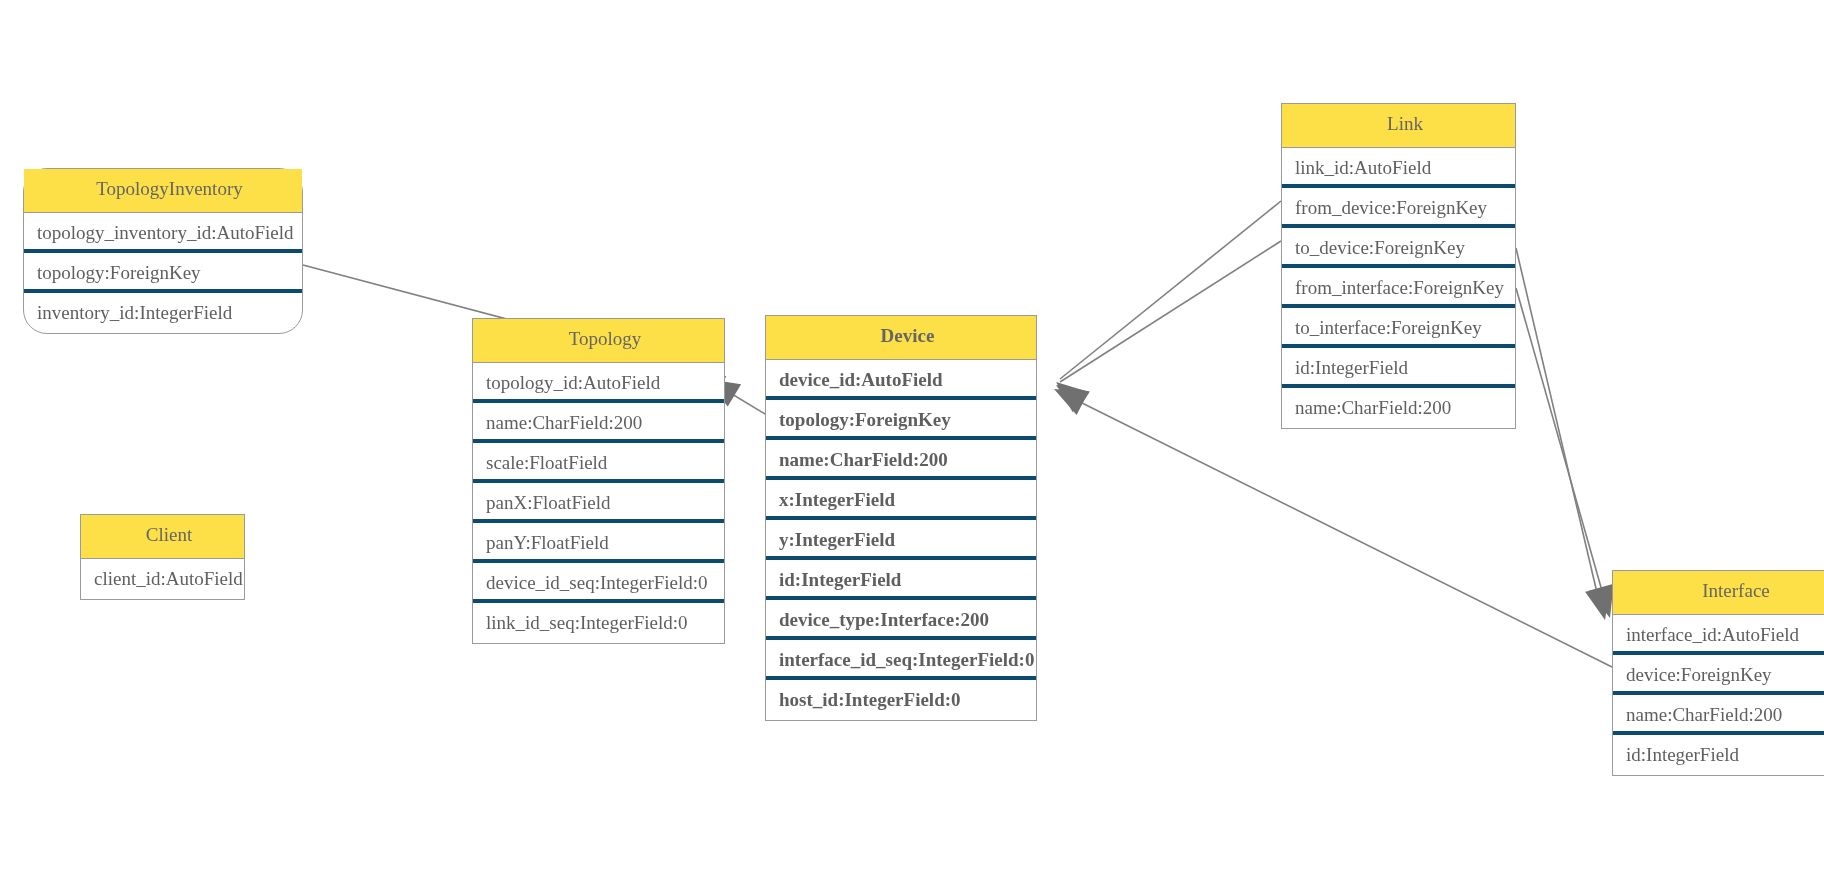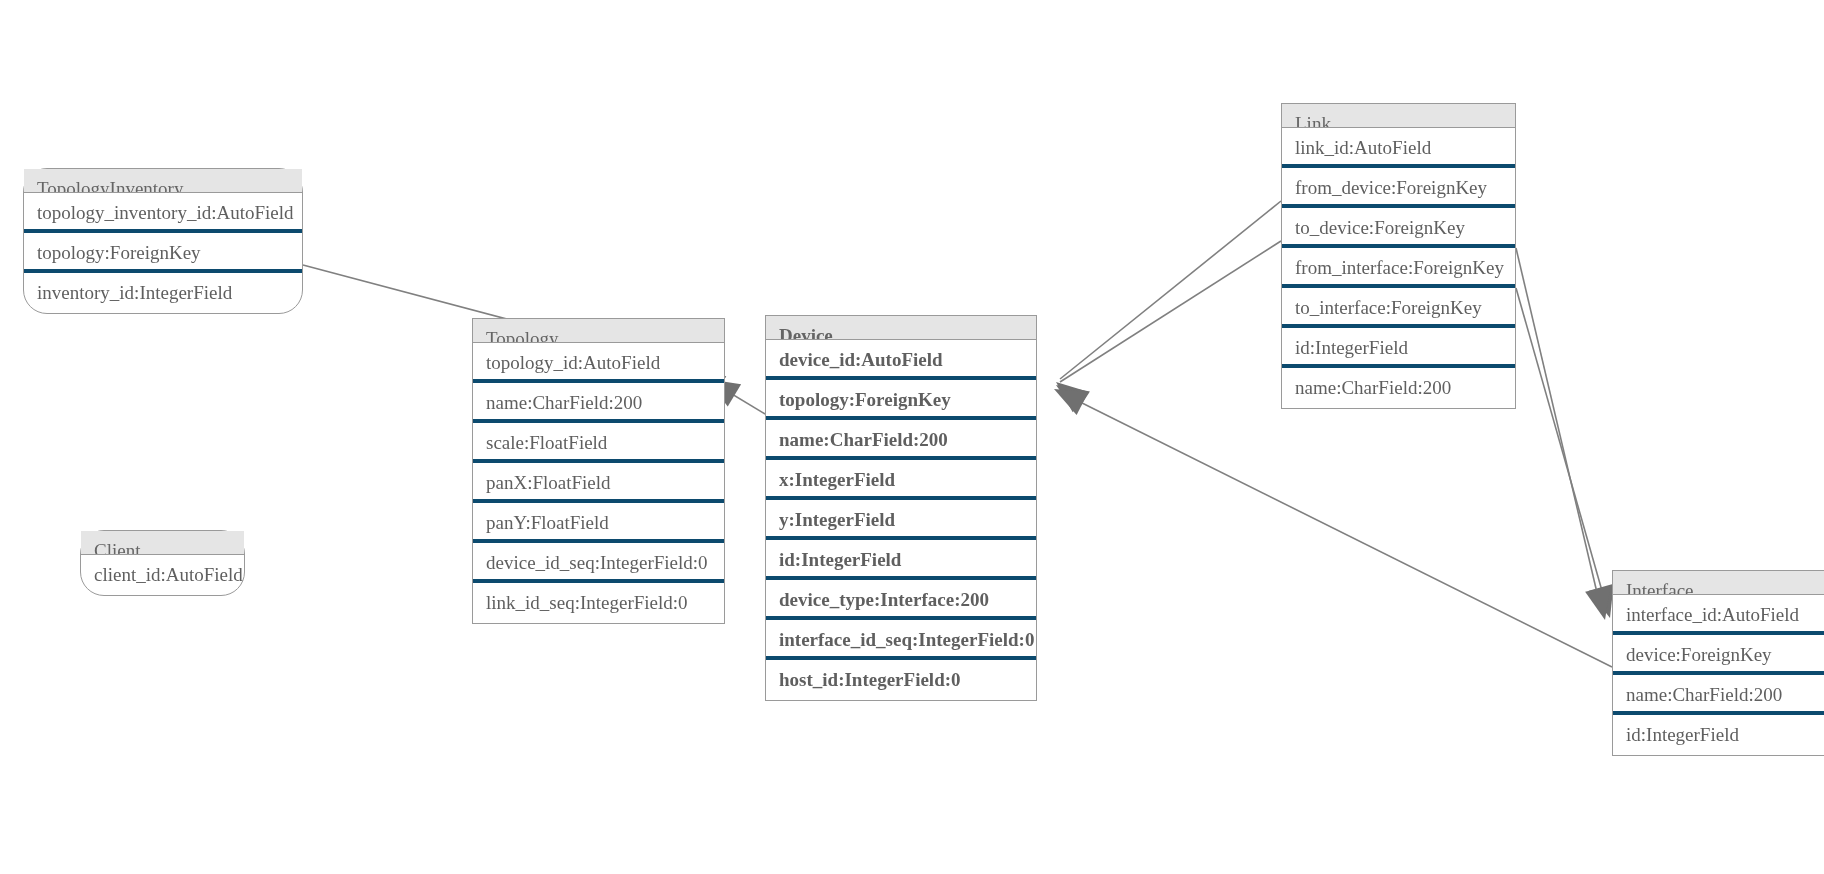--- a/index.html
+++ b/index.html
@@ -31,29 +31,30 @@
   }
   .entity {
     position: absolute;
     box-sizing: border-box;
     border: 1px solid #9a9a9a;
     background: #ffffff;
     z-index: 2;
   }
   .entity-header {
     box-sizing: border-box;
-    background: #e5e5e5;
+    background: #fde047;
     border-bottom: 1px solid #9a9a9a;
     color: #656565;
     font-size: 19px;
     line-height: 39px;
-    height: 24px;
+    height: 44px;
     padding: 0 0 0 13px;
     white-space: nowrap;
     overflow: hidden;
+    text-align: center;
   }
   .entity-rows {
     display: block;
   }
   .entity-row {
     box-sizing: border-box;
     height: 40px;
     line-height: 39px;
     border-bottom: 4px solid #0c4a6e;
     color: #5f5f5f;
@@ -103,21 +104,21 @@
     </svg>
 
 <div class="entity" style="left: 23px; top: 168px; width: 280px; border-radius: 24px;">
       <div class="entity-header">TopologyInventory</div>
       <div class="entity-rows">
         <div class="entity-row">topology_inventory_id:AutoField</div>
         <div class="entity-row">topology:ForeignKey</div>
         <div class="entity-row">inventory_id:IntegerField</div>
       </div>
     </div>
-    <div class="entity" style="left: 80px; top: 530px; width: 165px; border-radius: 24px;">
+    <div class="entity" style="left: 80px; top: 514px; width: 165px;">
       <div class="entity-header">Client</div>
       <div class="entity-rows">
         <div class="entity-row">client_id:AutoField</div>
       </div>
     </div>
     <div class="entity" style="left: 448px; top: 318px; width: 253px; margin-left: 24px;">
       <div class="entity-header">Topology</div>
       <div class="entity-rows">
         <div class="entity-row">topology_id:AutoField</div>
         <div class="entity-row">name:CharField:200</div>

